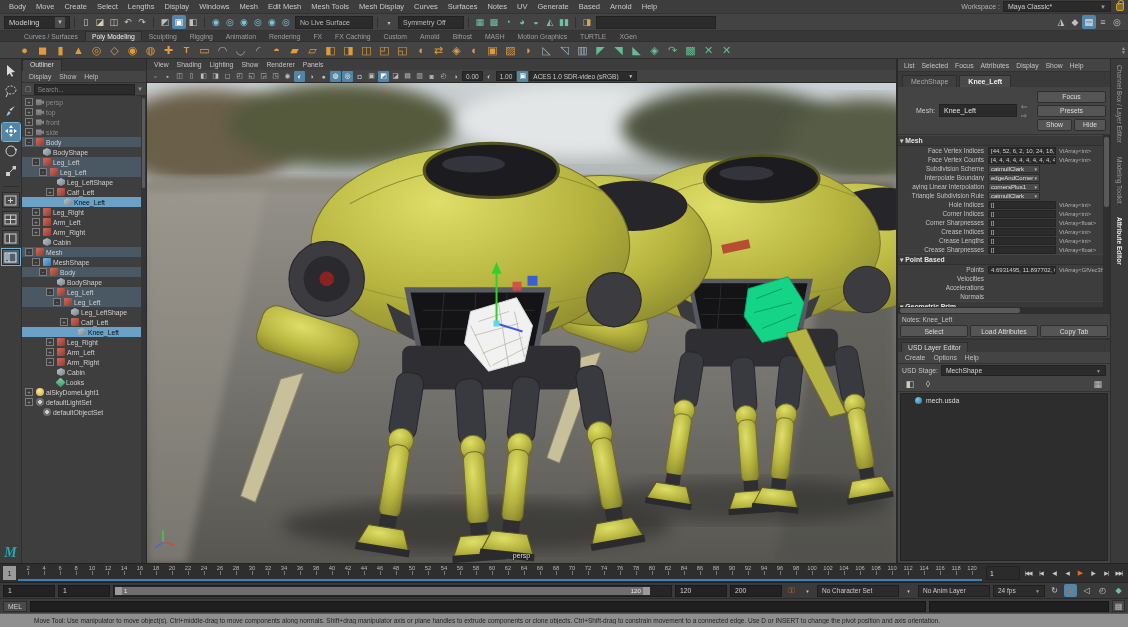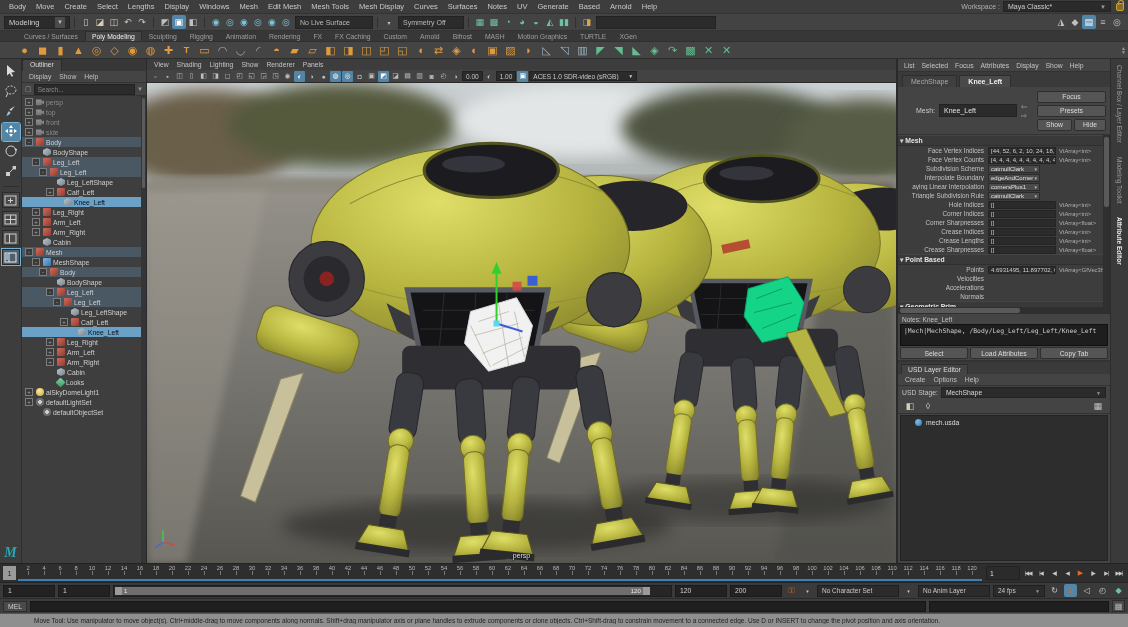--- a/index.html
+++ b/index.html
@@ -933,21 +933,20 @@
 
           </div>
         <div class="ae-vscroll">
             <div class="thumb"></div>
           </div>
       </div>
       <div class="ae-hscroll">
           <div class="thumb"></div>
         </div>
       <div class="notes-lbl">Notes: Knee_Left</div>
-      <div class="notes-area">|Mech|MechShape, /Body/Leg_Left/Leg_Left/Knee_Left</div>
       <div class="ae-bottom">
 
       <div class="bbtn">Select</div>
           <div class="bbtn">Load Attributes</div>
           <div class="bbtn">Copy Tab</div>
         </div>
 
       <div class="usd">
         <div class="usd-tabrow">
             <span class="usd-tab">USD Layer Editor</span>

